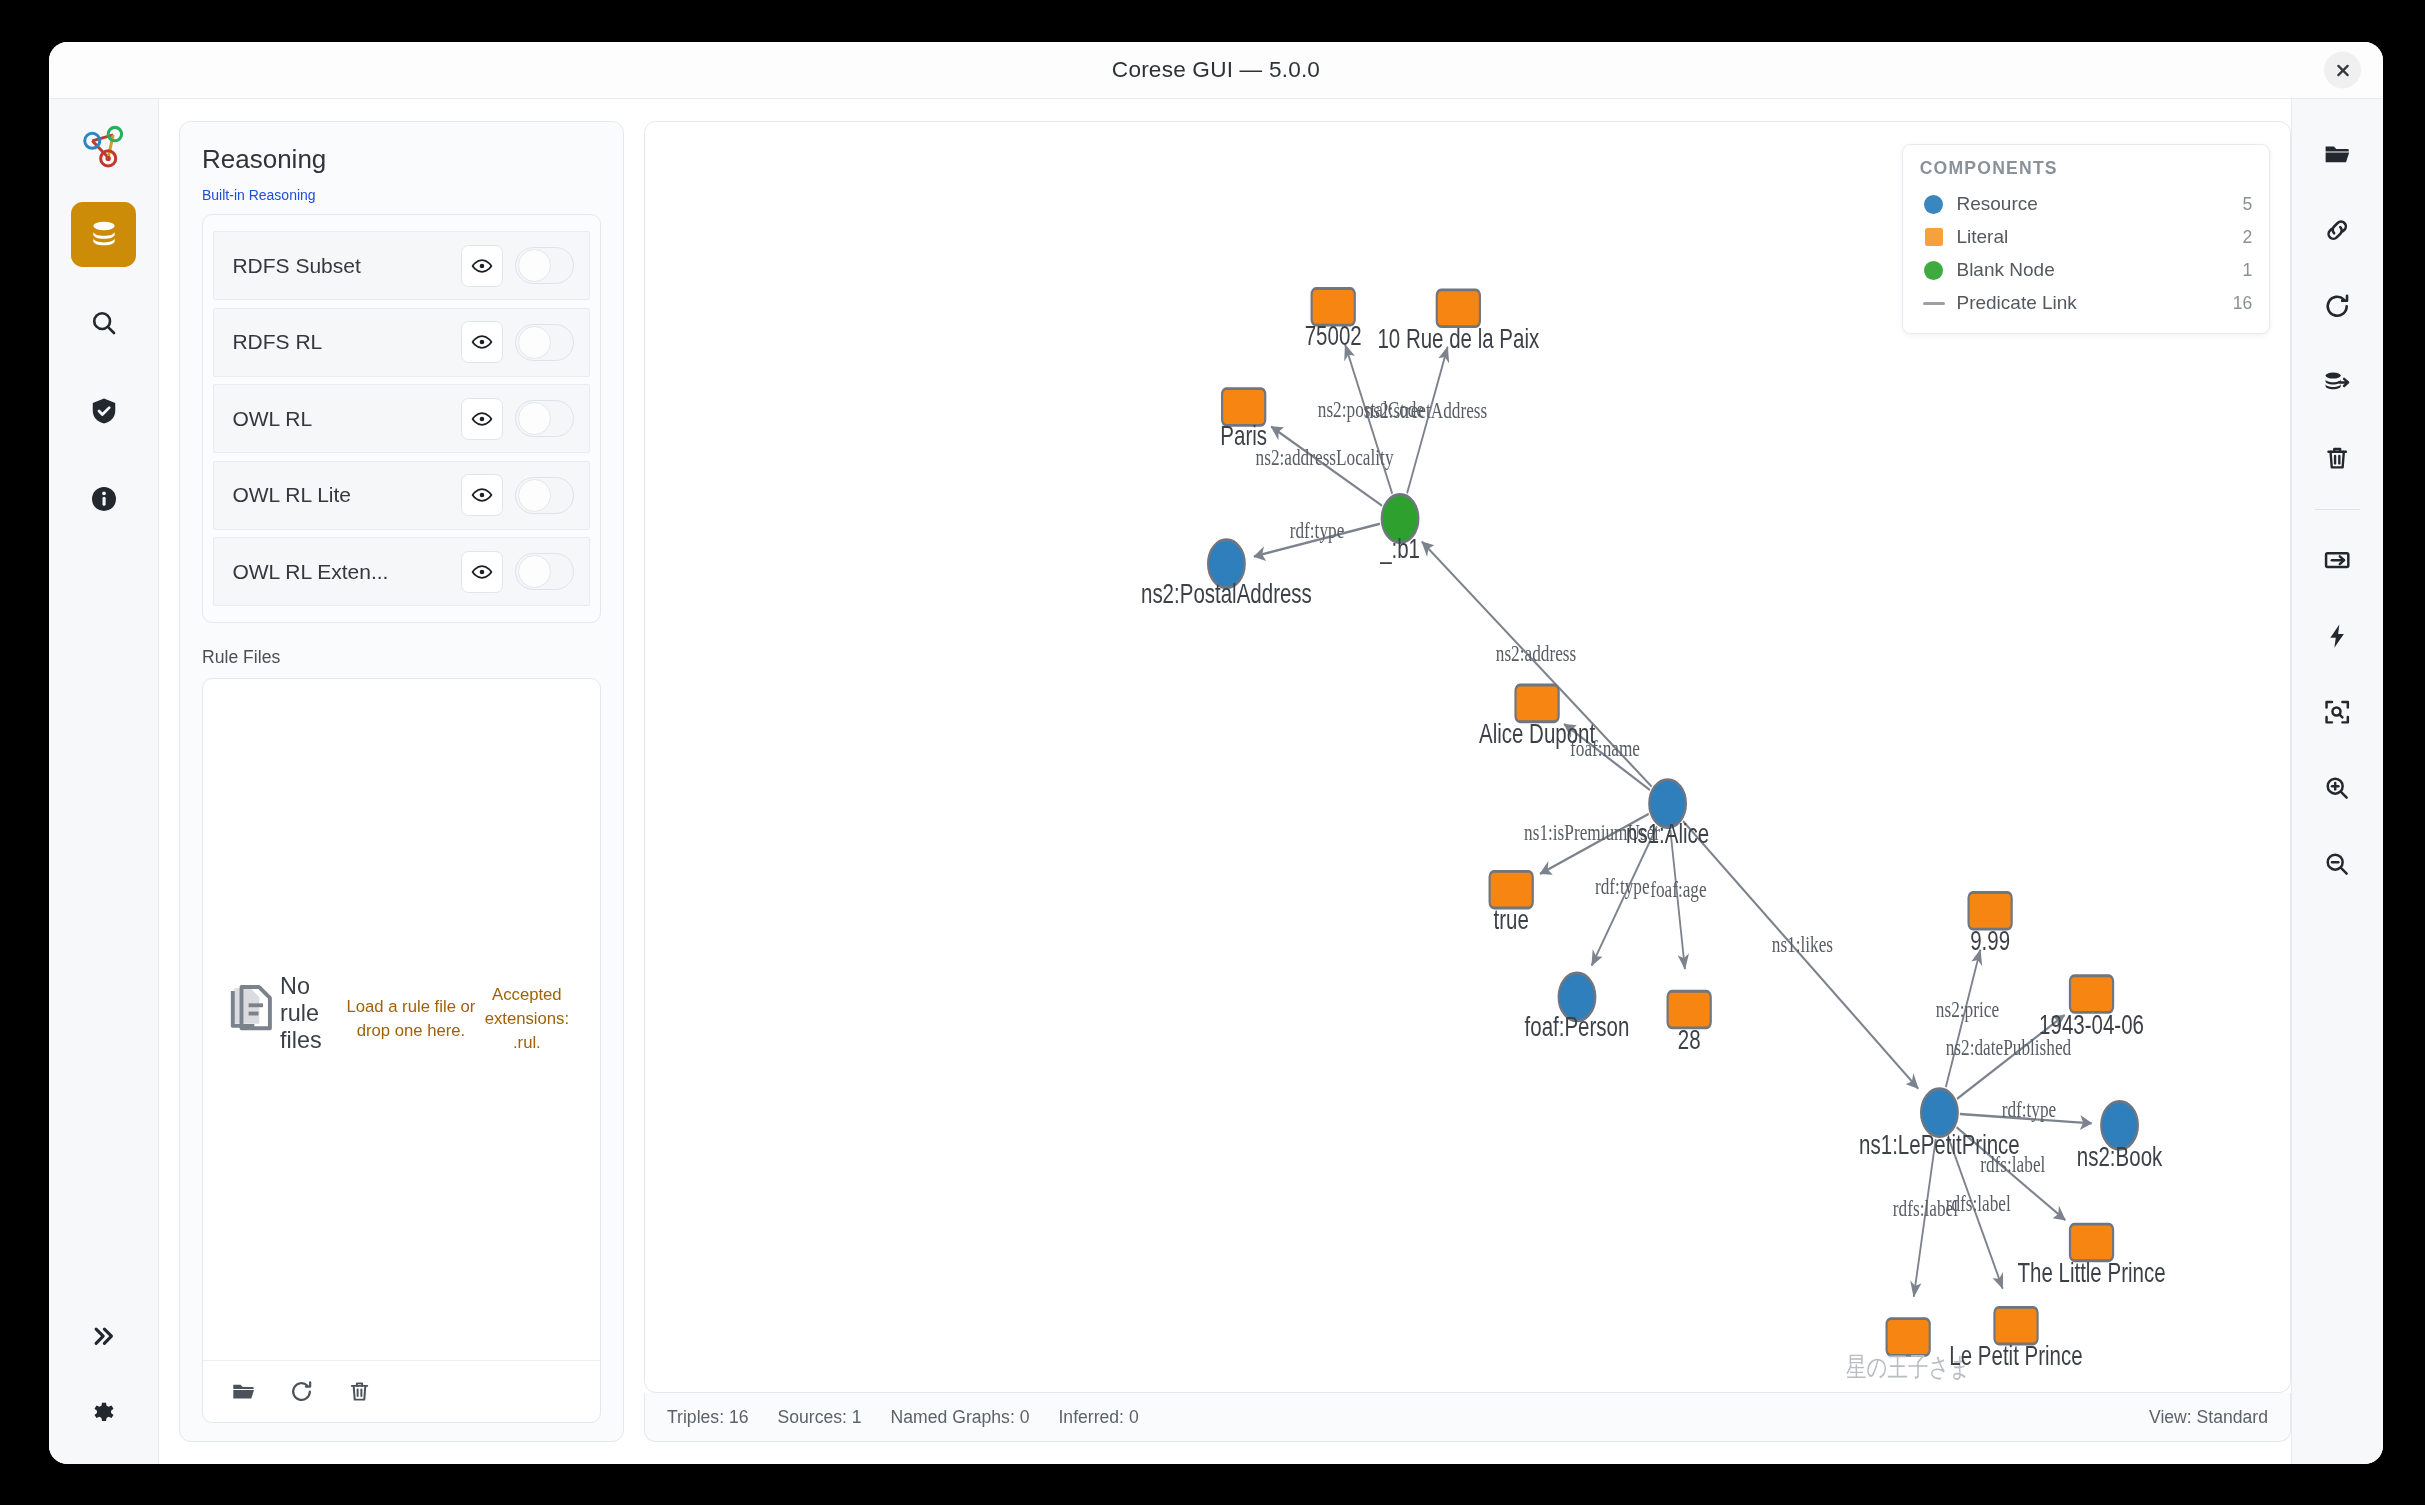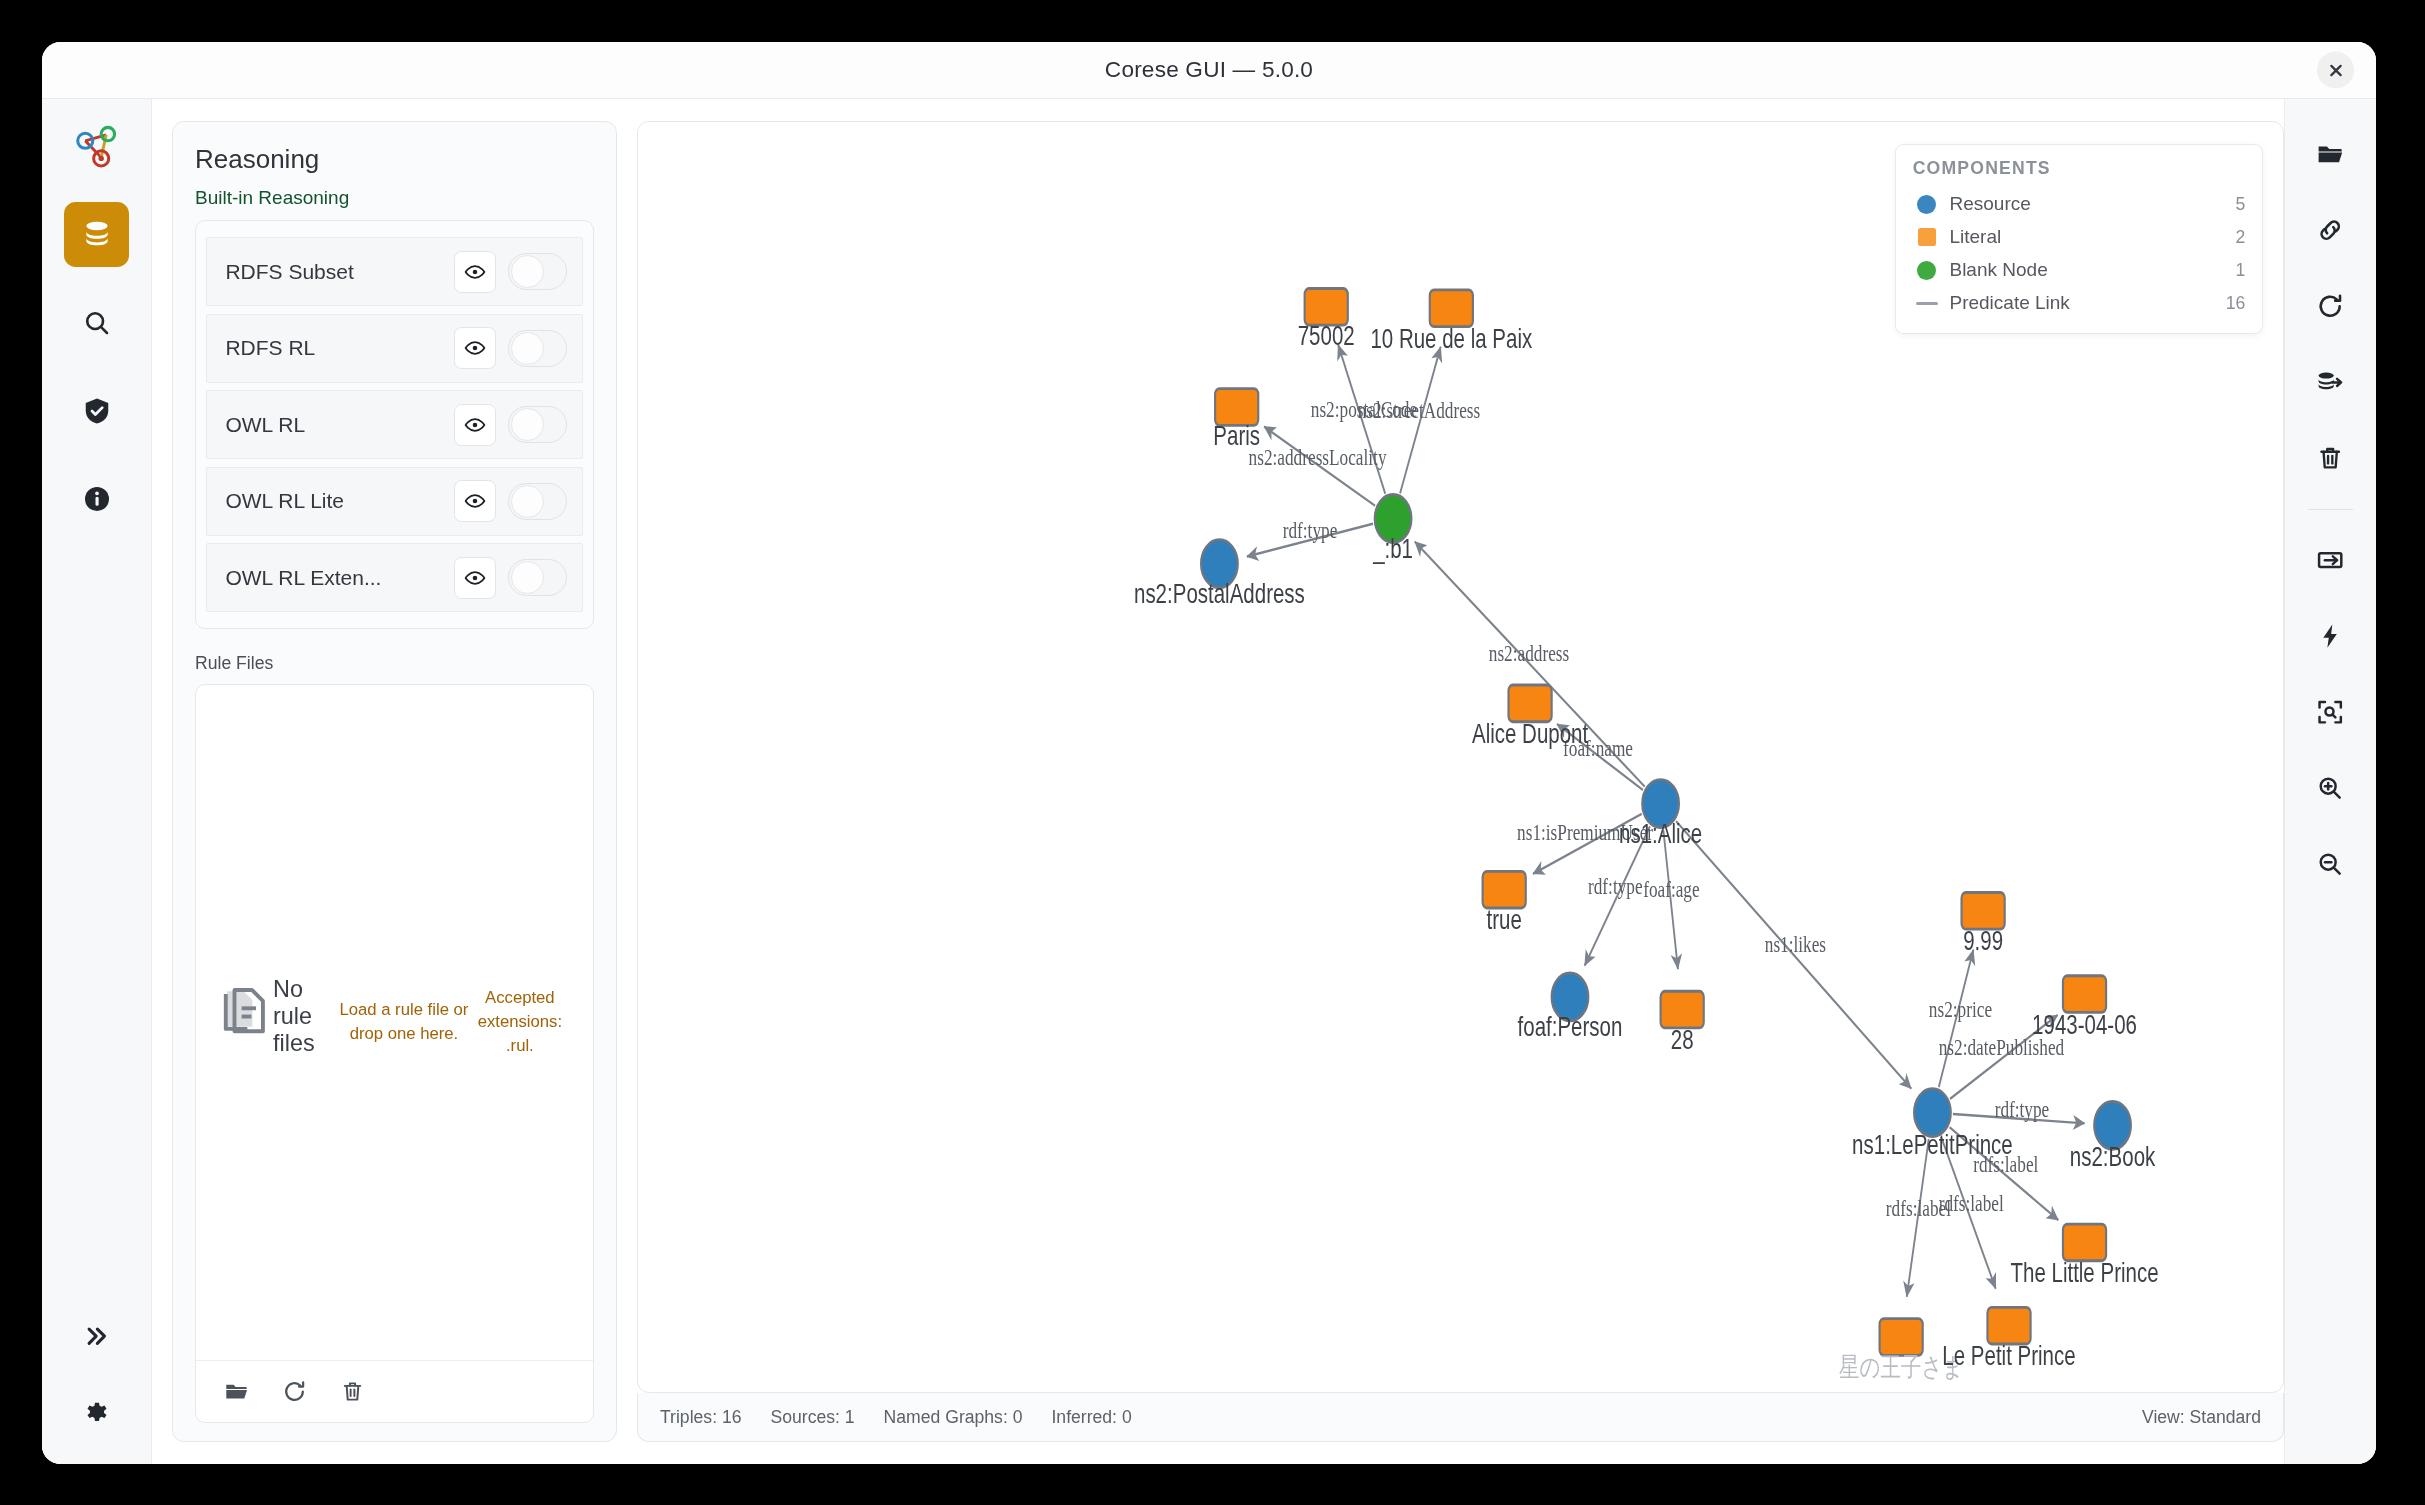--- a/index.html
+++ b/index.html
@@ -4,21 +4,21 @@
 <style>
   * { box-sizing: border-box; margin: 0; padding: 0; }
   html, body {
     width: 2426px; height: 1506px;
     background: #000000;
     font-family: "Liberation Sans", sans-serif;
     overflow: hidden;
   }
   #app-window {
     position: absolute;
-    left: 42px; top: 42px;
+    left: 49px; top: 42px;
     width: 2334px; height: 1422px;
     background: #ffffff;
     border-radius: 18.4px;
     box-shadow: 0 16.7px 50px rgba(0,0,0,0.55);
     overflow: hidden;
   }
   
   #titlebar {
     position: relative;
     height: 57px;
@@ -70,21 +70,21 @@
   #left-card {
     flex: 1 1 auto;
     border: 0.8px solid #e4e7ec;
     border-radius: 11.7px;
     background: #fafbfc;
     padding: 22px 22px 18.4px 22px;
     display: flex; flex-direction: column;
     min-height: 0;
   }
   #reasoning-title { font-size: 26px; color: #2f333a; margin-bottom: 11.7px; }
-  .section-label { font-size: 19px; color: #14532d; margin-bottom: 11.7px; }
+  .section-label { font-size: 14px; color: #1d4ed8; margin-bottom: 11.7px; }
   #builtin-box {
     border: 0.8px solid #e4e7ec; border-radius: 10px;
     background: #fbfcfd; padding: 8.4px 10px;
     margin-bottom: 23.4px;
   }
   .reason-row {
     height: 69px;
     border: 0.8px solid #e8ebef; border-radius: 2px;
     background: #f5f7f9;
     display: flex; align-items: center;

